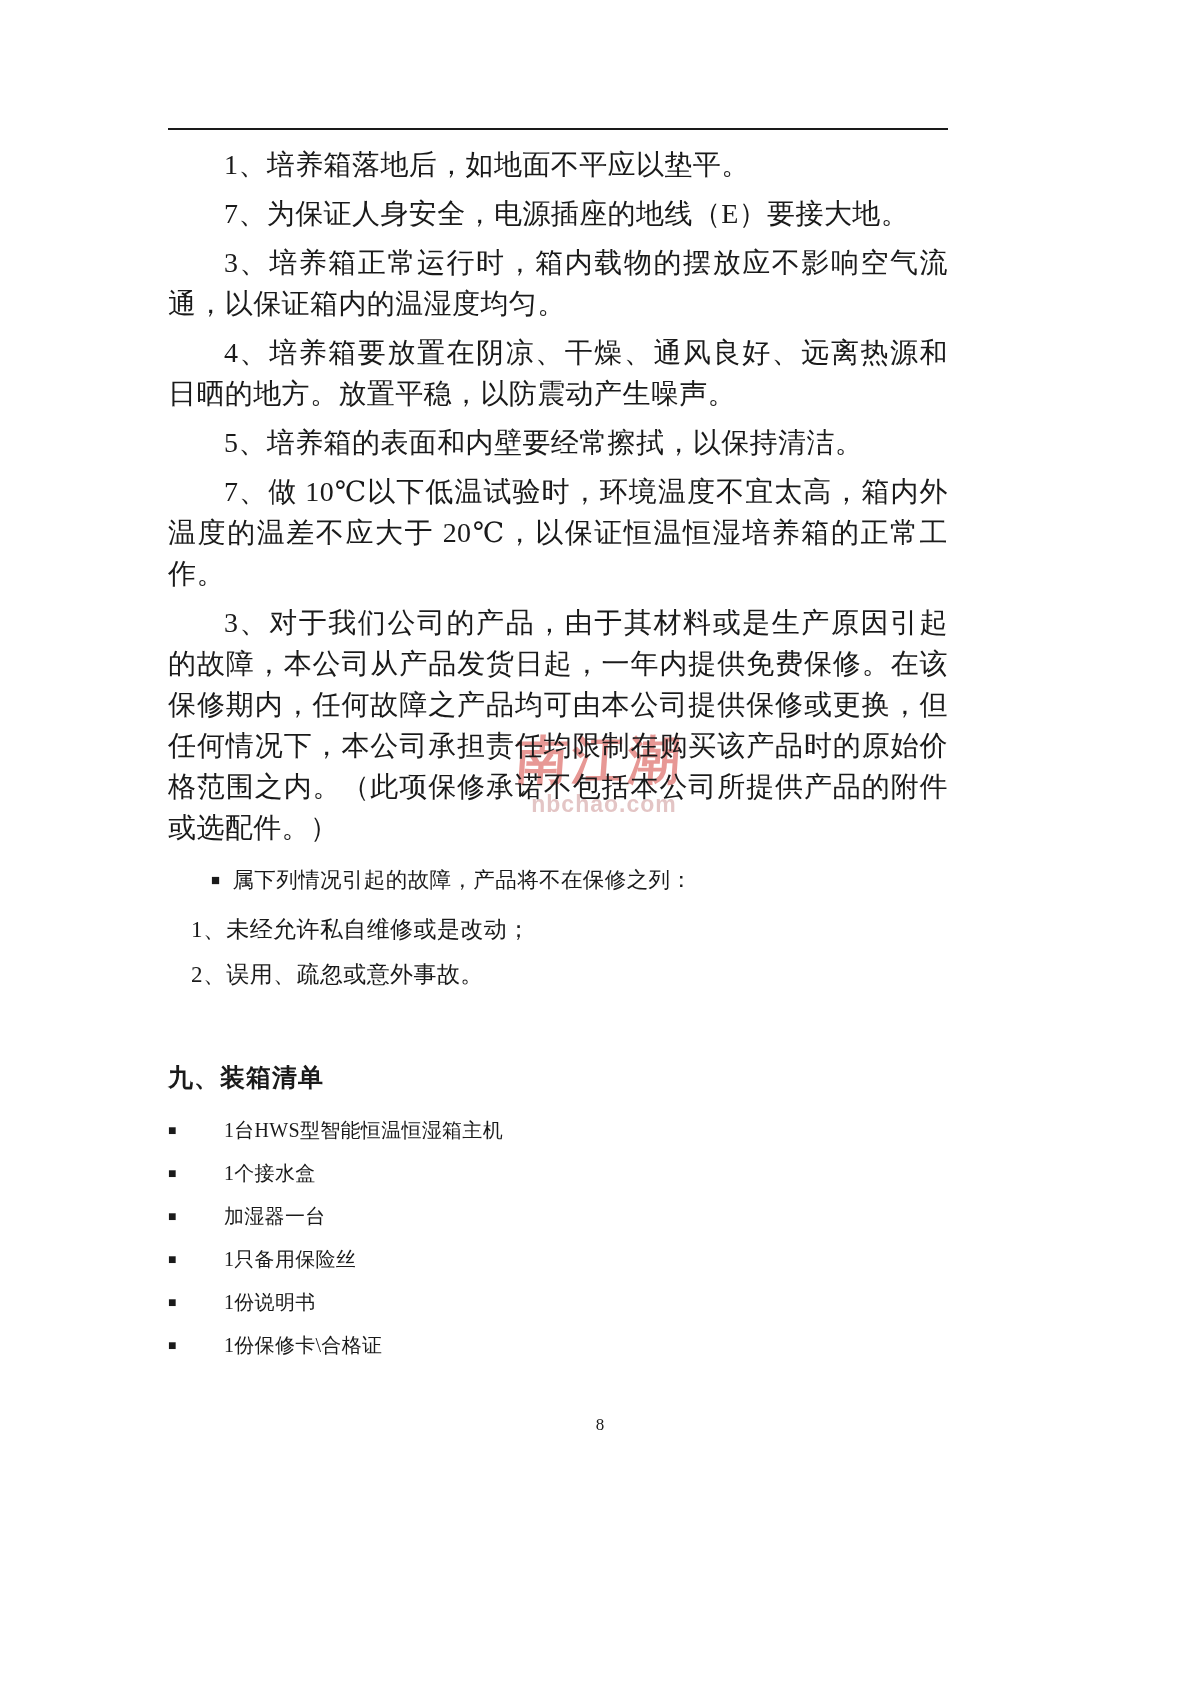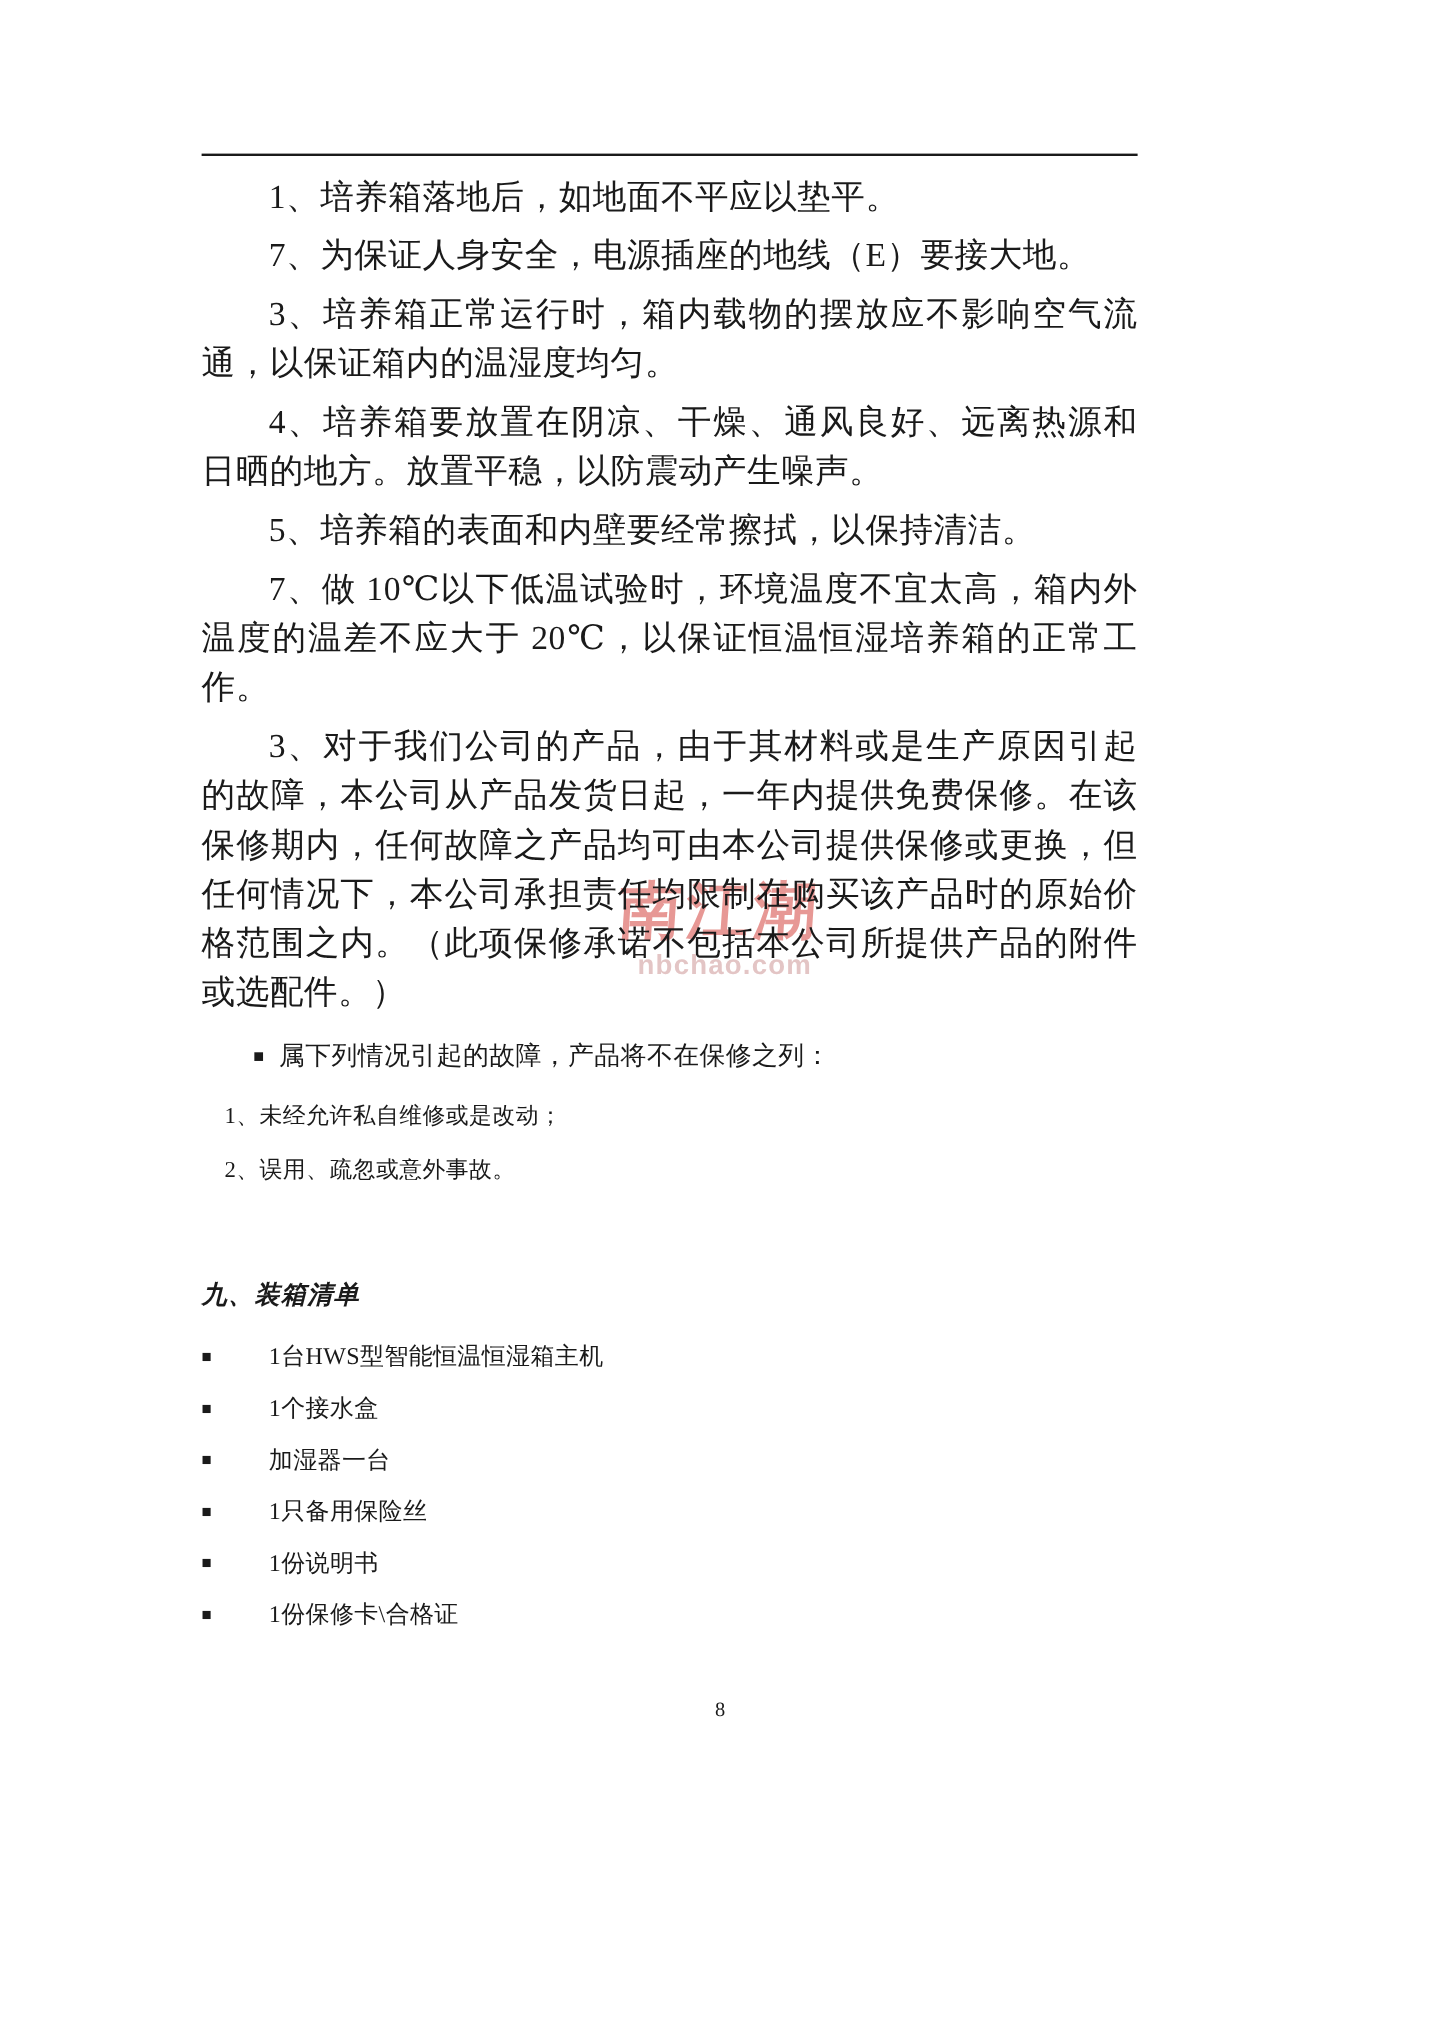--- a/index.html
+++ b/index.html
@@ -99,34 +99,33 @@
     letter-spacing: .4px;
   }
   .bullet-line .sq {
     display: inline-block;
     font-size: 15px;
     vertical-align: 2px;
     margin-right: 12px;
   }
 
   .sub-item {
-    font-size: 19px;
+    font-size: 23px;
     line-height: 41px;
     margin: 0 0 4px 0;
     padding-left: 1em;
     letter-spacing: .4px;
   }
 
   .section-heading {
-    font-size: 21px;
+    font-size: 25px;
     font-weight: bold;
     line-height: 34px;
     margin: 66px 0 14px 0;
     letter-spacing: 1px;
-    font-style: italic;
   }
 
   .pack-list {
     list-style: none;
     margin: 0;
     padding: 0;
   }
   .pack-item {
     font-size: 20px;
     line-height: 43px;

